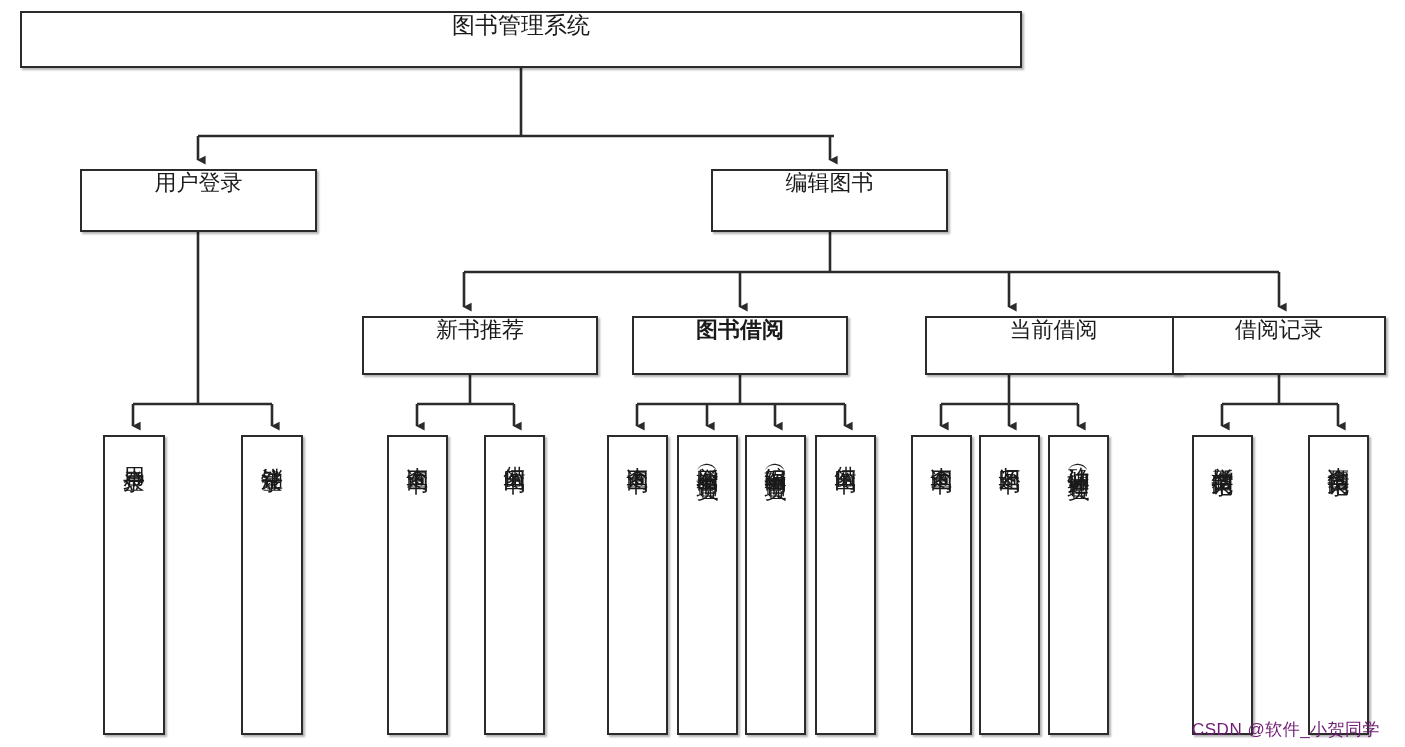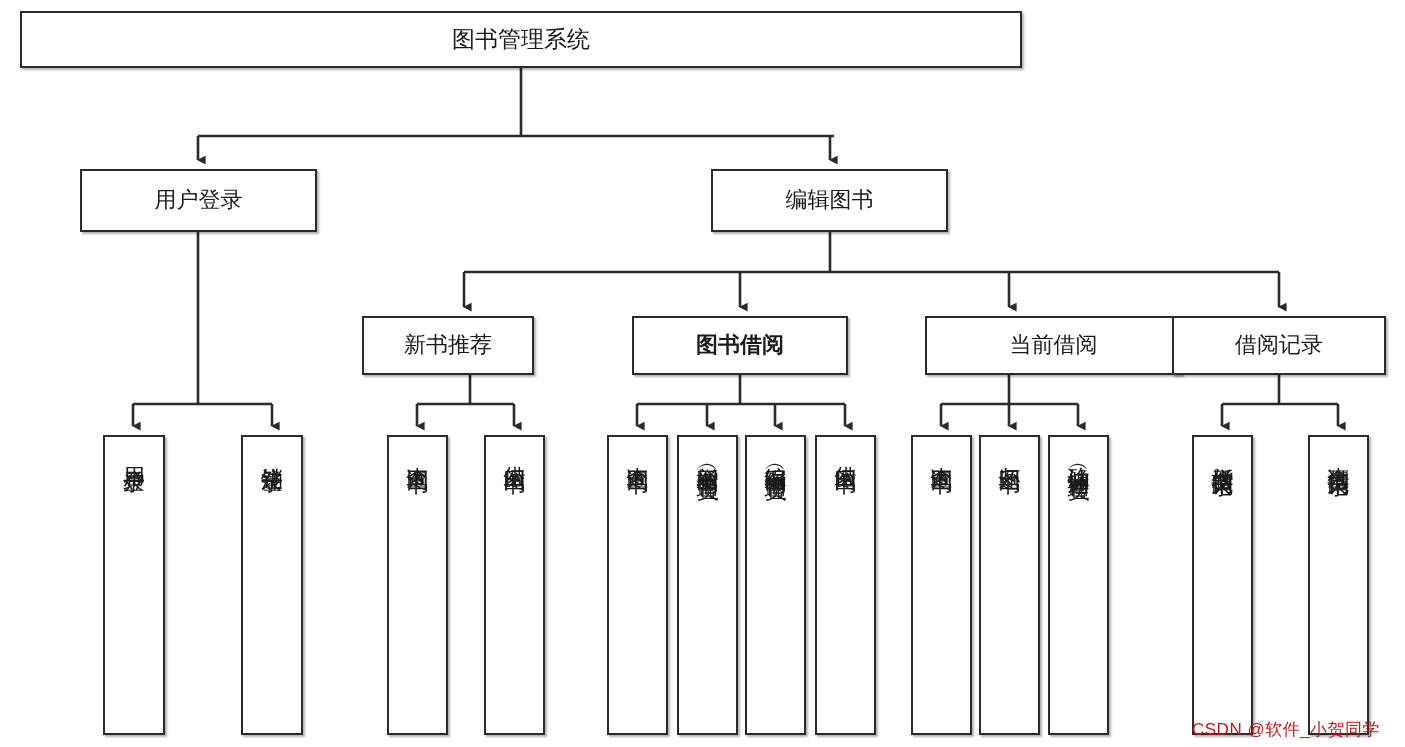--- a/index.html
+++ b/index.html
@@ -26,21 +26,20 @@
     height: 747px;
     pointer-events: none;
   }
   .node {
     position: absolute;
     box-sizing: border-box;
     background: #ffffff;
     border: 2px solid #2b2b2b;
     box-shadow: 2px 2px 2px rgba(0,0,0,0.30);
     display: flex;
-    align-items: center;
     justify-content: center;
     color: #1a1a1a;
   }
   .node .label {
     text-align: center;
     line-height: 1.12;
     white-space: nowrap;
   }
   .node.root .label {
     font-size: 23px;
@@ -58,21 +57,21 @@
     font-size: 22px;
     writing-mode: vertical-rl;
     text-orientation: upright;
     letter-spacing: 2px;
     line-height: 1;
     white-space: nowrap;
   }
   .watermark {
     position: absolute;
     font-size: 17px;
-    color: #b91c1c;
+    color: #701a75;
     white-space: nowrap;
     letter-spacing: 0.5px;
     text-align: center;
   }
 </style>
 </head>
 <body>
 
 <div id="canvas">
 
@@ -130,21 +129,21 @@
     <span class="label">图书管理系统</span>
   </div>
 
   <div class="node level2" style="left:80px; top:169px; width:237px; height:63px;">
     <span class="label">用户登录</span>
   </div>
   <div class="node level2" style="left:711px; top:169px; width:237px; height:63px;">
     <span class="label">编辑图书</span>
   </div>
 
-  <div class="node level3" style="left:362px; top:316px; width:172px; height:59px;">
+  <div class="node level3" style="left:362px; top:316px; width:236px; height:59px;">
     <span class="label">新书推荐</span>
   </div>
   <div class="node level3" style="left:632px; top:316px; width:216px; height:59px;font-weight:bold;">
     <span class="label">图书借阅</span>
   </div>
   <div class="node level3" style="left:901px; top:316px; width:257px; height:59px;margin-left:24px;">
     <span class="label">当前借阅</span>
   </div>
   <div class="node level3" style="left:1172px; top:316px; width:214px; height:59px;">
     <span class="label">借阅记录</span>

